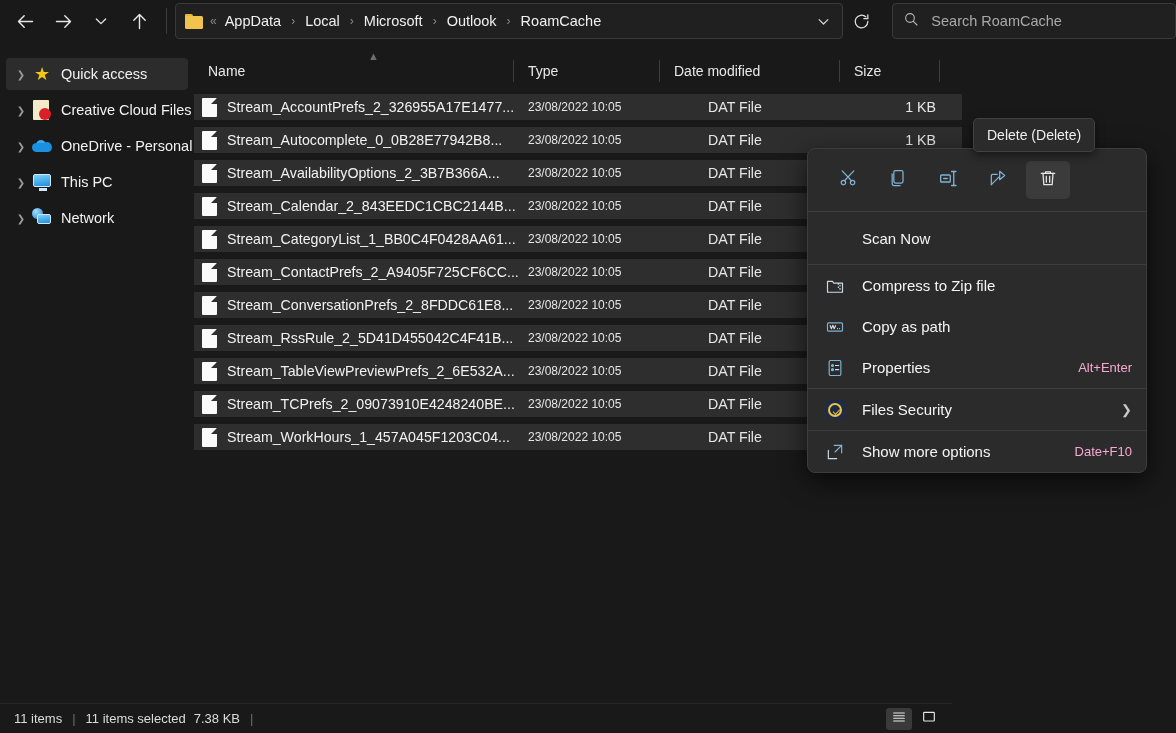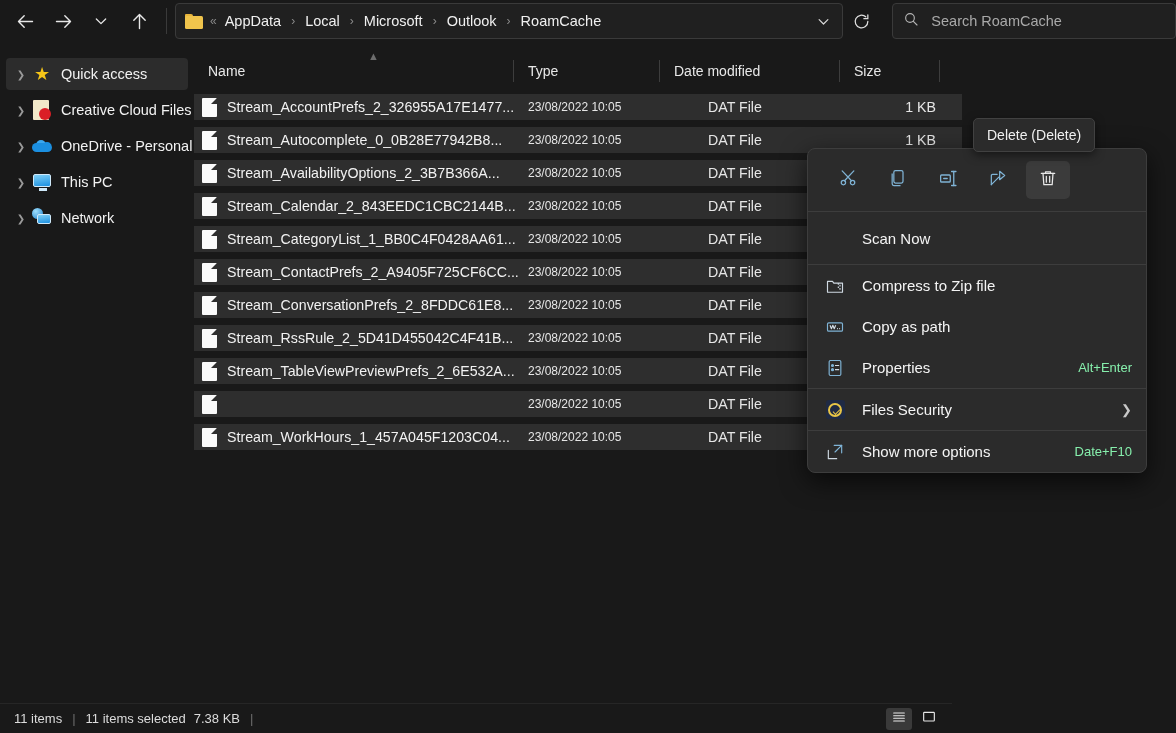--- a/index.html
+++ b/index.html
@@ -343,21 +343,21 @@
   }
 
   .ctx-label {
     flex: 1 1 auto;
     font-size: 15px;
     color: #f4f4f4;
     white-space: nowrap;
   }
   .ctx-accel {
     font-size: 13px;
-    color: #86efac;
+    color: #f9a8d4;
     margin-left: 14px;
     white-space: nowrap;
   }
   .ctx-submarker {
     color: #c8c8c8;
     font-size: 13px;
     margin-left: 10px;
   }
 
   .scan-row { height: 52px; padding-left: 54px; }
@@ -641,20 +641,21 @@
           <span class="fname">Stream_TableViewPreviewPrefs_2_6E532A...</span>
           </span>
         <span class="fdate">23/08/2022 10:05</span>
         <span class="ftype">DAT File</span>
         <span class="fsize"></span>
       </div>
 
       <div class="frow selected">
         <span class="fcell-name">
             <span class="fileicon"></span>
+          <span class="fname">Stream_TCPrefs_2_09073910E4248240BE...</span>
           </span>
         <span class="fdate">23/08/2022 10:05</span>
         <span class="ftype">DAT File</span>
         <span class="fsize"></span>
       </div>
 
       <div class="frow selected">
         <span class="fcell-name">
             <span class="fileicon"></span>
           <span class="fname">Stream_WorkHours_1_457A045F1203C04...</span>

